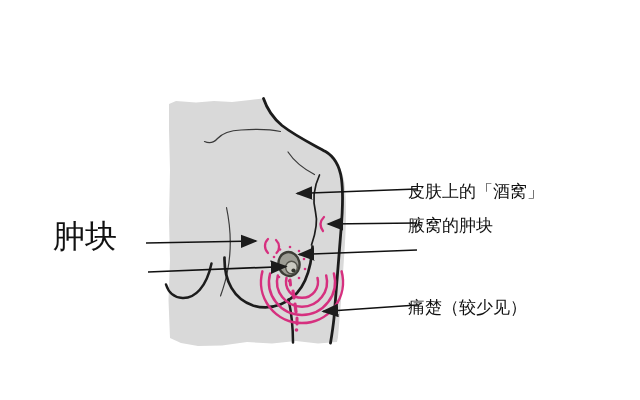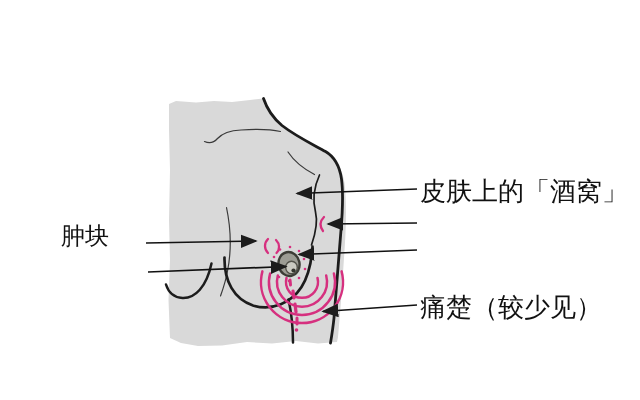--- a/index.html
+++ b/index.html
@@ -9,24 +9,24 @@
   }
   .stage{position:relative;width:640px;height:400px;background:var(--background,#fff);}
   svg{position:absolute;left:0;top:0;}
   .title{
     position:absolute;left:188px;top:48px;
     font-size:26px;font-weight:600;color:var(--text,#111);
     letter-spacing:1px;white-space:nowrap;
   }
   .lbl{
     position:absolute;color:var(--text,#111);white-space:nowrap;
-    font-size:24px;line-height:30px;
+    font-size:32px;line-height:30px;
   }
   .lbl-left{left:20px;width:130px;text-align:center;}
-  .lbl-right{left:420px;font-size:26px;}
+  .lbl-right{left:408px;font-size:17px;}
   
   .ink      {stroke:var(--outline,#1c1c1c);fill:none;stroke-linecap:round;stroke-linejoin:round;}
   .thinline {stroke:#3a3a3a;fill:none;stroke-linecap:round;}
   .pinkline {stroke:var(--accent-pink,#d6307f);fill:none;stroke-linecap:round;}
   .pinkfill {fill:var(--accent-pink,#d6307f);}
   .bodyfill {fill:var(--body-fill,#d9d9d9);}
   .arrowline{stroke:var(--text,#111);stroke-width:1.7;fill:none;}
 </style>
 </head>
 <body>
@@ -108,14 +108,15 @@
     <line class="arrowline" marker-end="url(#arrow)" x1="417" y1="189" x2="297" y2="193.5"></line>
     <line class="arrowline" marker-end="url(#arrow)" x1="417" y1="223" x2="328" y2="224"></line>
     <line class="arrowline" marker-end="url(#arrow)" x1="417" y1="250" x2="299" y2="254.5"></line>
     <line class="arrowline" marker-end="url(#arrow)" x1="417" y1="305" x2="323" y2="311.5"></line>
   </svg>
 
 
   <div class="lbl lbl-left" style="top:221px;">肿块</div>
 
   <div class="lbl lbl-right" style="top:176px;">皮肤上的「酒窝」</div>
+  <div class="lbl lbl-right" style="top:210px;">腋窝的肿块</div>
   <div class="lbl lbl-right" style="top:292px;">痛楚（较少见）</div>
 </div>
 
 </body></html>

